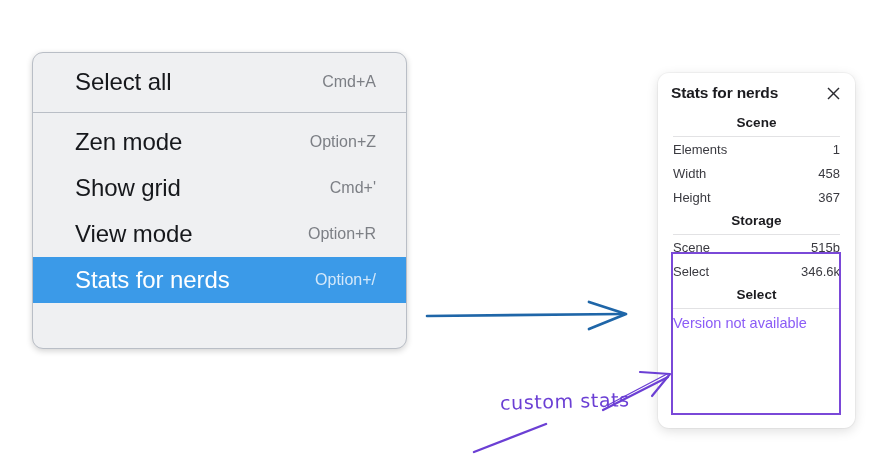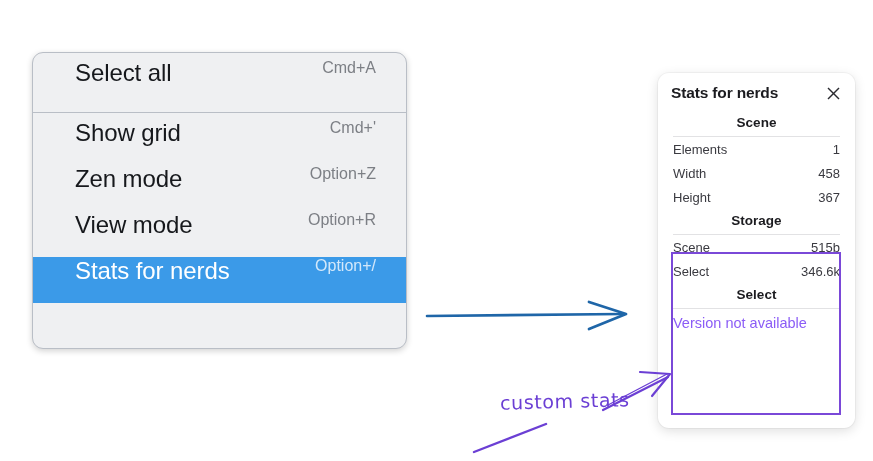--- a/index.html
+++ b/index.html
@@ -32,20 +32,21 @@
   }
   .menu-group {
     padding: 6px 0 7px 0;
   }
   .menu-group + .menu-group {
     border-top: 1.5px solid #b9bec6;
   }
   .menu-item {
     height: 46px;
     display: flex;
+    align-items: center;
     justify-content: space-between;
     padding: 0 30px 0 42px;
     box-sizing: border-box;
   }
   .menu-label {
     font-size: 24px;
     color: #16181c;
     letter-spacing: -0.1px;
     white-space: nowrap;
   }
@@ -162,26 +163,26 @@
 
   <div class="menu-group">
     <div class="menu-item">
       <span class="menu-label">Select all</span>
       <span class="menu-shortcut">Cmd+A</span>
     </div>
   </div>
 
   <div class="menu-group">
     <div class="menu-item">
+      <span class="menu-label">Zen mode</span>
+      <span class="menu-shortcut">Option+Z</span>
+    </div>
+    <div class="menu-item">
       <span class="menu-label">Show grid</span>
       <span class="menu-shortcut">Cmd+'</span>
-    </div>
-    <div class="menu-item">
-      <span class="menu-label">Zen mode</span>
-      <span class="menu-shortcut">Option+Z</span>
     </div>
     <div class="menu-item">
       <span class="menu-label">View mode</span>
       <span class="menu-shortcut">Option+R</span>
     </div>
     <div class="menu-item selected">
       <span class="menu-label">Stats for nerds</span>
       <span class="menu-shortcut">Option+/</span>
     </div>
   </div>

